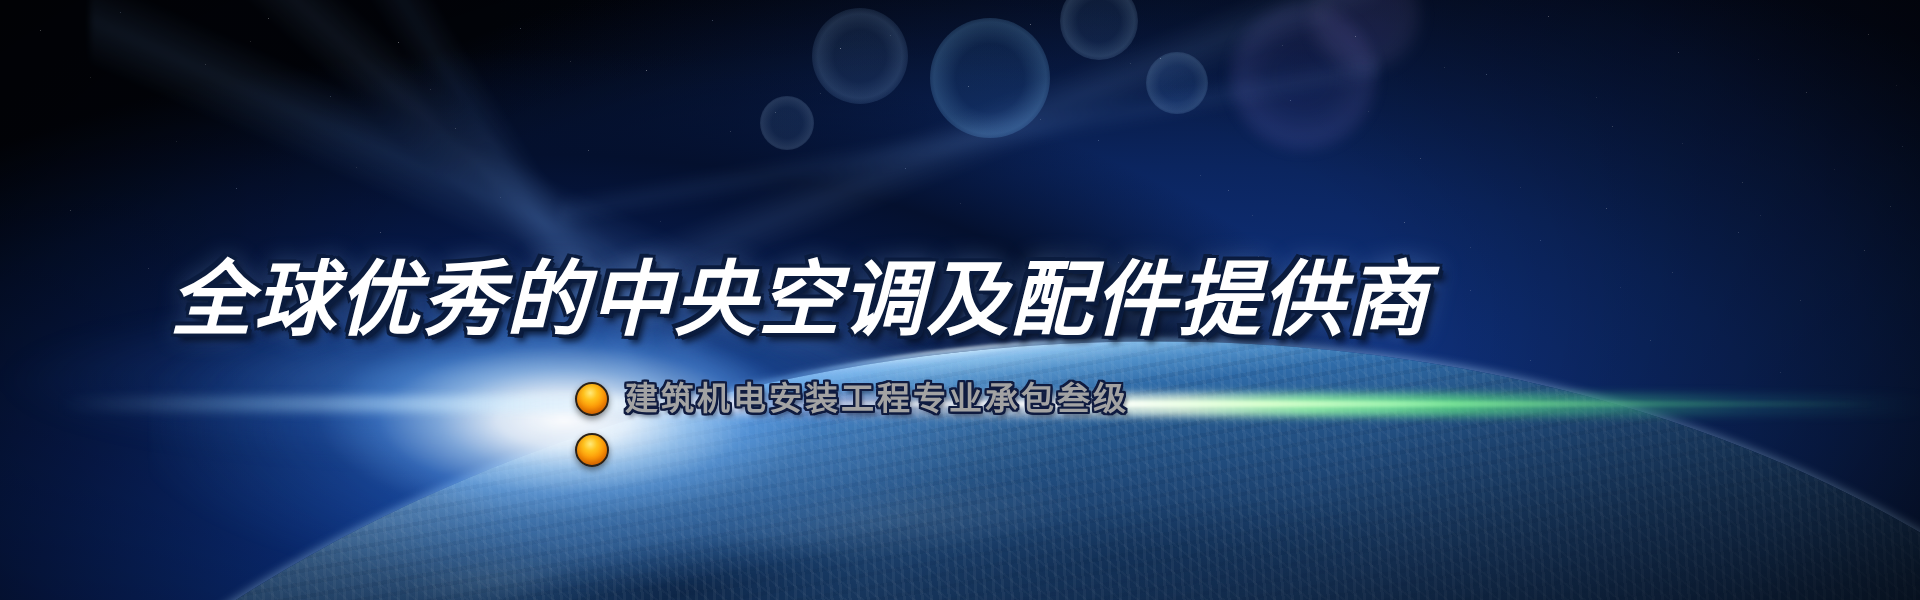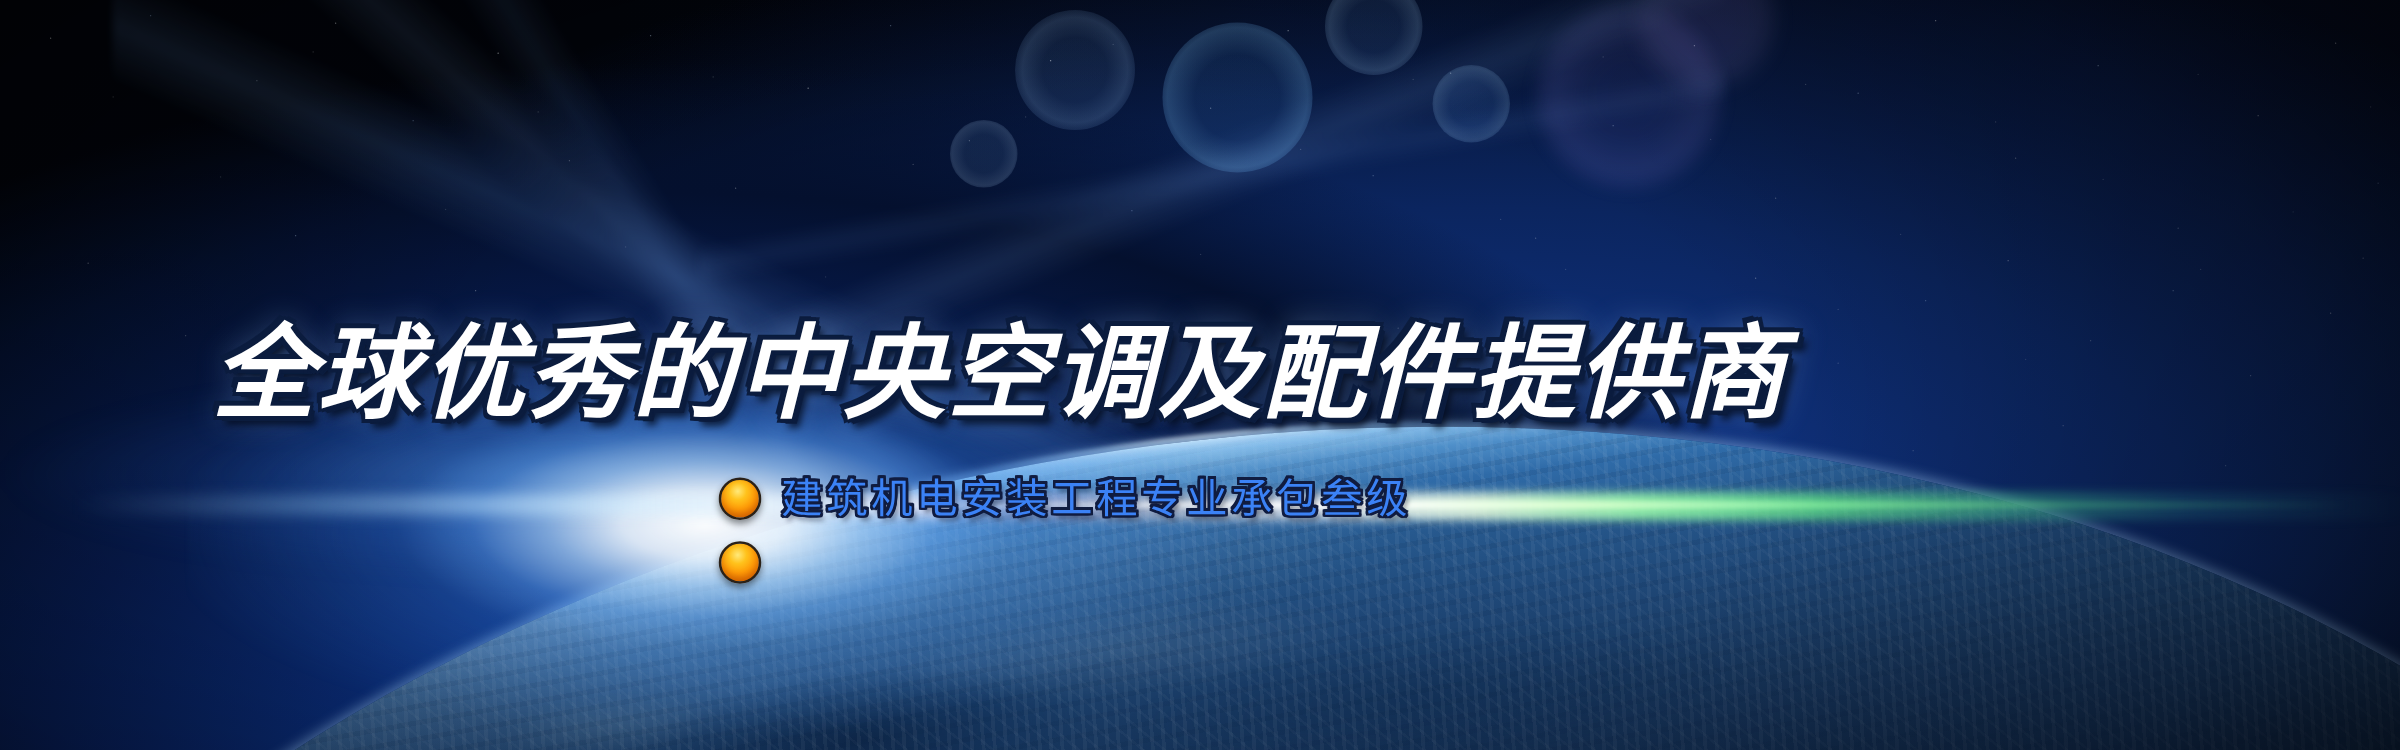--- a/index.html
+++ b/index.html
@@ -259,22 +259,22 @@
     flex:0 0 auto;
     width:34px; height:34px;
     border-radius:50%;
     background:radial-gradient(circle at 44% 30%, #ffe97a 0%, #ffc21c 26%, #ff9b07 54%, #f07c02 76%, #d35f00 100%);
     border:2px solid #2a2118;
     box-shadow:0 3px 6px rgba(0,0,0,.45), inset 0 -3px 6px rgba(170,70,0,.45);
   }
   .bullet-text{
     font-size:33px;
     line-height:1.05;
-    font-weight:normal;
-    color:#3b82f6;
+    font-weight:bold;
+    color:#a3a3a3;
     letter-spacing:3px;
     white-space:nowrap;
     text-shadow:
       -2px -2px 0 #101c40, -1px -2px 0 #101c40, 0 -2px 0 #101c40, 1px -2px 0 #101c40, 2px -2px 0 #101c40,
       -2px -1px 0 #101c40, 2px -1px 0 #101c40,
       -2px  0px 0 #101c40, 2px  0px 0 #101c40,
       -2px  1px 0 #101c40, 2px  1px 0 #101c40,
       -2px  2px 0 #101c40, -1px 2px 0 #101c40, 0 2px 0 #101c40, 1px 2px 0 #101c40, 2px 2px 0 #101c40,
        3px  4px 4px rgba(0,10,30,.55);
   }

